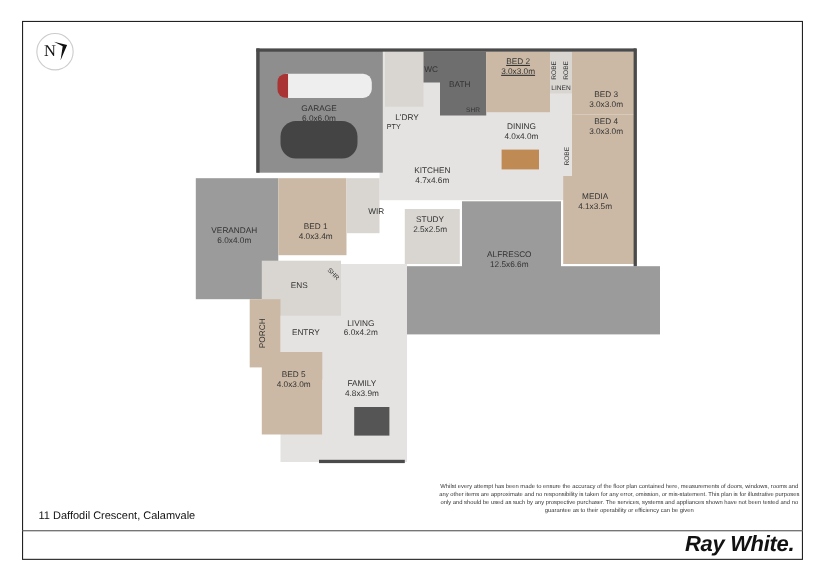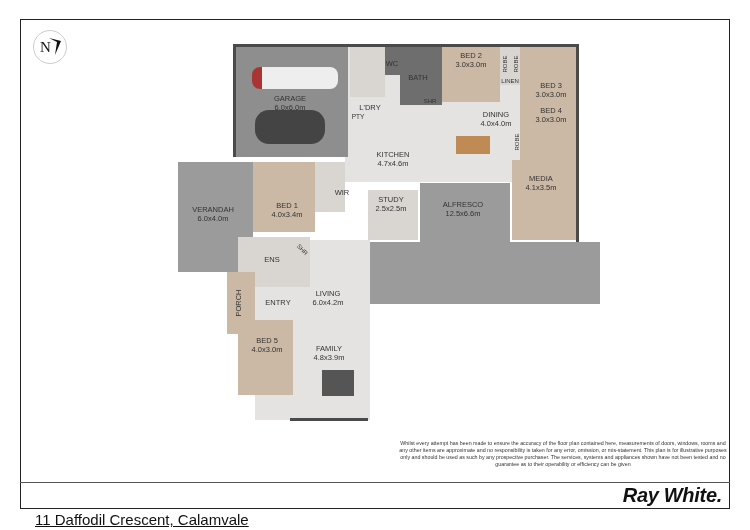--- a/index.html
+++ b/index.html
@@ -1,19 +1,19 @@
 <!DOCTYPE html>
 <html><head>
 <meta charset="utf-8">
 <style>
   html,body{margin:0;padding:0;background:#fff;}
   body{width:750px;height:530px;position:relative;overflow:hidden;font-family:"Liberation Sans",sans-serif;}
   .frame{position:absolute;left:20px;top:19px;width:710px;height:490px;border:1.5px solid #222;box-sizing:border-box;}
   .divider{position:absolute;left:20px;top:482px;width:710px;height:1px;background:#555;}
-  .address{position:absolute;left:35px;top:511px;font-size:15px;color:#111;text-decoration:underline;}
+  .address{position:absolute;left:35px;top:464px;font-size:10px;color:#111;}
   .brand{position:absolute;right:28px;top:484px;font-size:20px;font-weight:bold;font-style:italic;color:#111;letter-spacing:-0.3px;}
   .disclaimer{position:absolute;left:398px;top:440px;width:330px;font-size:5.3px;line-height:7px;text-align:center;color:#333;}
   .north{position:absolute;left:33px;top:30px;width:32px;height:32px;border-radius:50%;border:1px solid #ccc;background:#fff;}
   .north .n{position:absolute;left:6px;top:8px;font-family:"Liberation Serif",serif;font-size:15px;color:#111;}
   .north svg{position:absolute;left:14px;top:5px;}
   .room{position:absolute;box-sizing:border-box;}
   .lbl{position:absolute;font-size:7.5px;color:#333;text-align:center;line-height:9px;white-space:nowrap;transform:translate(-50%,-50%);}
   .wall{position:absolute;background:#4a4a4a;}
   .tile{background:#d9d6d2;}
   .carpet{background:#cbb9a5;}
@@ -72,54 +72,54 @@
 </div>
 
 <div class="lbl" style="left:290px;top:103px;">
     <div>GARAGE</div>
     <div>6.0x6.0m</div>
   </div>
 <div class="lbl" style="left:370px;top:75px;margin-top:32px;">L'DRY</div>
 <div class="lbl" style="left:392px;top:63px;">WC</div>
 <div class="lbl" style="left:418px;top:77px;">BATH</div>
 <div class="lbl" style="left:430px;top:101px;font-size:6px;">SHR</div>
-<div class="lbl" style="left:471px;top:60px;">
+<div class="lbl" style="left:471px;top:60px;text-decoration:underline;">
     <div>BED 2</div>
     <div>3.0x3.0m</div>
   </div>
 <div class="lbl" style="left:505px;top:64px;font-size:6px;transform:translate(-50%,-50%) rotate(-90deg);">ROBE</div>
 <div class="lbl" style="left:516px;top:64px;font-size:6px;transform:translate(-50%,-50%) rotate(-90deg);">ROBE</div>
 <div class="lbl" style="left:510px;top:81px;font-size:6px;">LINEN</div>
 <div class="lbl" style="left:551px;top:90px;">
     <div>BED 3</div>
     <div>3.0x3.0m</div>
   </div>
 <div class="lbl" style="left:551px;top:115px;">
     <div>BED 4</div>
     <div>3.0x3.0m</div>
   </div>
 <div class="lbl" style="left:517px;top:142px;font-size:6px;transform:translate(-50%,-50%) rotate(-90deg);">ROBE</div>
 <div class="lbl" style="left:358px;top:116px;font-size:6.5px;">PTY</div>
-<div class="lbl" style="left:474px;top:119px;margin-left:22px;">
+<div class="lbl" style="left:474px;top:119px;">
     <div>DINING</div>
     <div>4.0x4.0m</div>
   </div>
 <div class="lbl" style="left:393px;top:159px;">
     <div>KITCHEN</div>
     <div>4.7x4.6m</div>
   </div>
 <div class="lbl" style="left:541px;top:183px;">
     <div>MEDIA</div>
     <div>4.1x3.5m</div>
   </div>
 <div class="lbl" style="left:391px;top:204px;">
     <div>STUDY</div>
     <div>2.5x2.5m</div>
   </div>
-<div class="lbl" style="left:463px;top:209px;">
+<div class="lbl" style="left:463px;top:236px;">
     <div>ALFRESCO</div>
     <div>12.5x6.6m</div>
   </div>
 <div class="lbl" style="left:213px;top:214px;">
     <div>VERANDAH</div>
     <div>6.0x4.0m</div>
   </div>
 <div class="lbl" style="left:287px;top:210px;">
     <div>BED 1</div>
     <div>4.0x3.4m</div>

